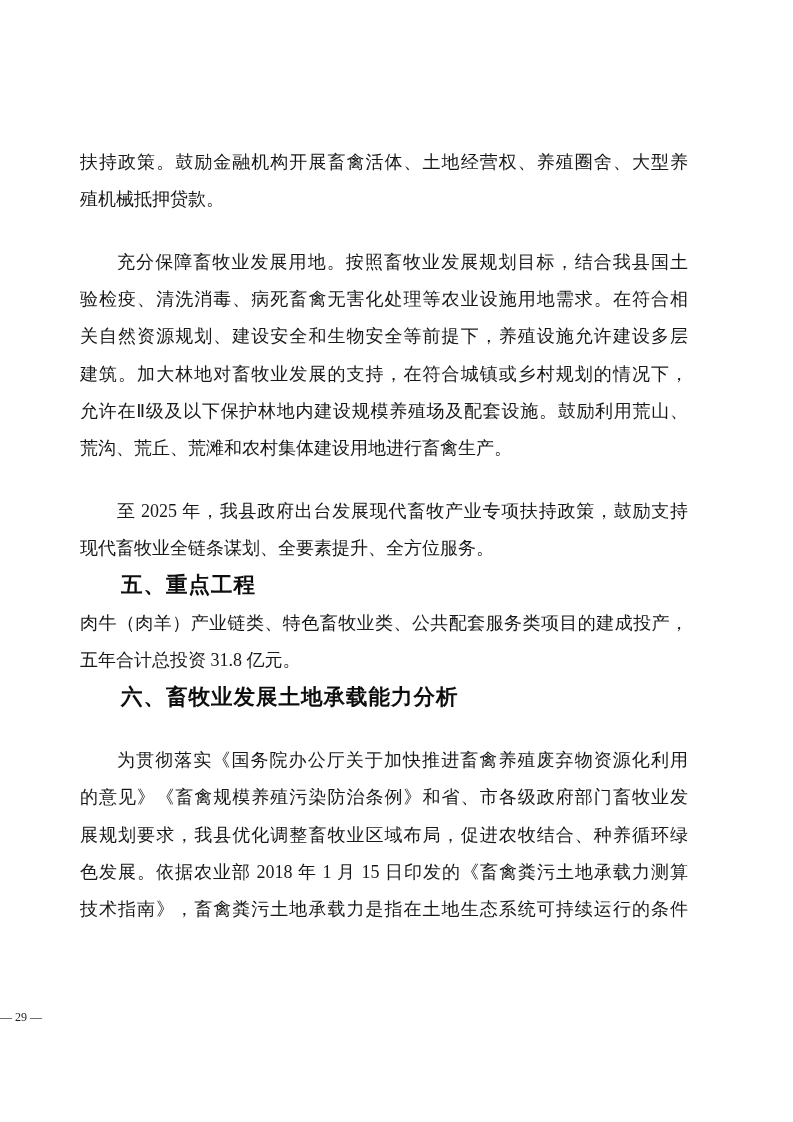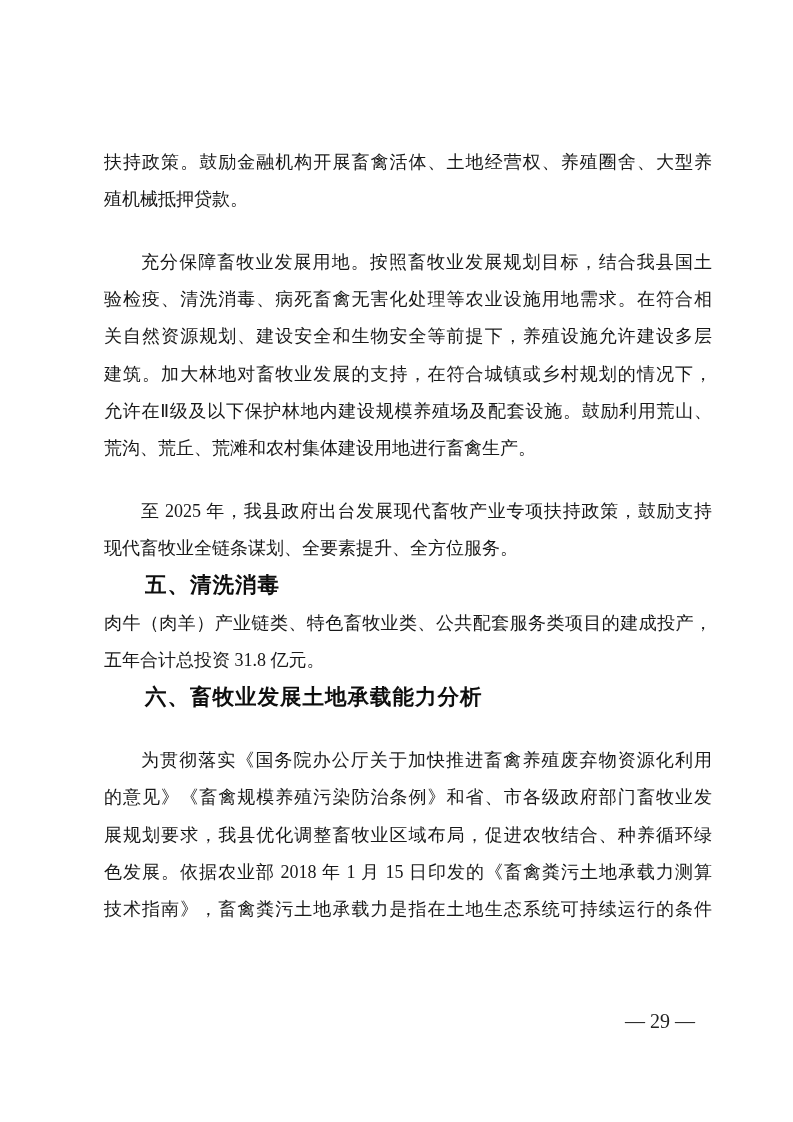--- a/index.html
+++ b/index.html
@@ -9,21 +9,21 @@
   }
   .page {
     position: relative;
     width: 793px;
     height: 1122px;
     background: #ffffff;
     overflow: hidden;
   }
   .text-block {
     position: absolute;
-    left: 104px;
+    left: 80px;
     top: 144px;
     width: 608px;
   }
   .ln {
     font-family: "Liberation Serif", serif;
     font-size: 18px;
     line-height: 37.35px;
     height: 37.35px;
     color: #181818;
     margin: 0;
@@ -45,43 +45,42 @@
     font-size: 21.5px;
     color: #0e0e0e;
     text-indent: 41px;
     letter-spacing: 1px;
   }
   .page-footer {
     position: absolute;
     top: 1010px;
     left: 0;
     right: 98px;
-    text-align: right;
     font-family: "Liberation Serif", serif;
-    font-size: 20px;
+    font-size: 12px;
     color: #222222;
   }
 </style>
 </head>
 <body>
 
 <div class="page">
 
   <div class="text-block">
     <div class="ln full">扶持政策。鼓励金融机构开展畜禽活体、土地经营权、养殖圈舍、大型养</div>
     <div class="ln">殖机械抵押贷款。</div>
     <div class="ln full indent">充分保障畜牧业发展用地。按照畜牧业发展规划目标，结合我县国土</div>
     <div class="ln full">验检疫、清洗消毒、病死畜禽无害化处理等农业设施用地需求。在符合相</div>
     <div class="ln full">关自然资源规划、建设安全和生物安全等前提下，养殖设施允许建设多层</div>
     <div class="ln full">建筑。加大林地对畜牧业发展的支持，在符合城镇或乡村规划的情况下，</div>
     <div class="ln full">允许在Ⅱ级及以下保护林地内建设规模养殖场及配套设施。鼓励利用荒山、</div>
     <div class="ln">荒沟、荒丘、荒滩和农村集体建设用地进行畜禽生产。</div>
     <div class="ln full indent">至 2025 年，我县政府出台发展现代畜牧产业专项扶持政策，鼓励支持</div>
     <div class="ln">现代畜牧业全链条谋划、全要素提升、全方位服务。</div>
-    <h2 class="ln heading">五、清洗消毒</h2>
+    <h2 class="ln heading">五、重点工程</h2>
     <div class="ln full">肉牛（肉羊）产业链类、特色畜牧业类、公共配套服务类项目的建成投产，</div>
     <div class="ln">五年合计总投资 31.8 亿元。</div>
     <h2 class="ln heading">六、畜牧业发展土地承载能力分析</h2>
     <div class="ln full indent">为贯彻落实《国务院办公厅关于加快推进畜禽养殖废弃物资源化利用</div>
     <div class="ln full">的意见》《畜禽规模养殖污染防治条例》和省、市各级政府部门畜牧业发</div>
     <div class="ln full">展规划要求，我县优化调整畜牧业区域布局，促进农牧结合、种养循环绿</div>
     <div class="ln full">色发展。依据农业部 2018 年 1 月 15 日印发的《畜禽粪污土地承载力测算</div>
     <div class="ln full">技术指南》，畜禽粪污土地承载力是指在土地生态系统可持续运行的条件</div>
   </div>
 

